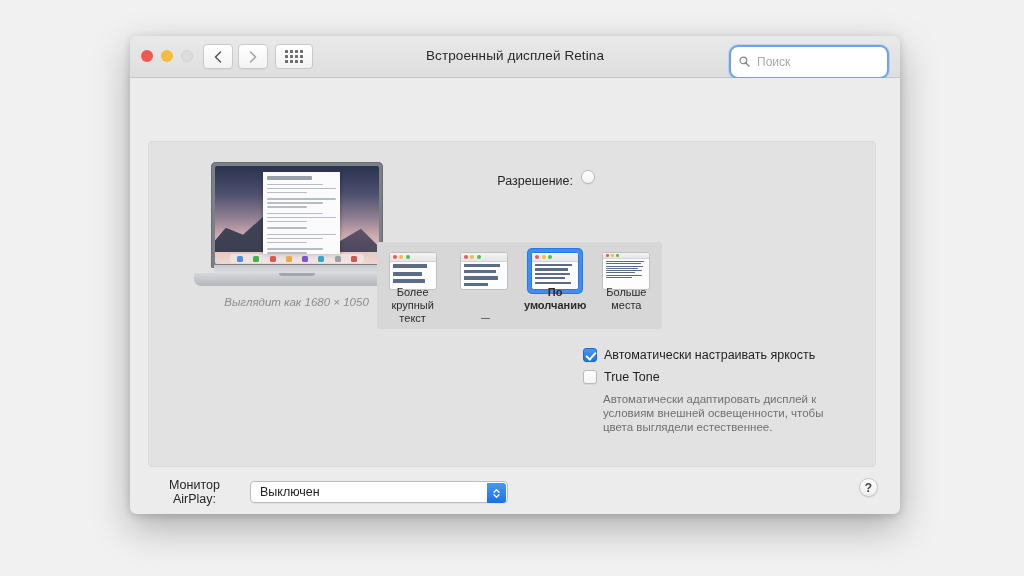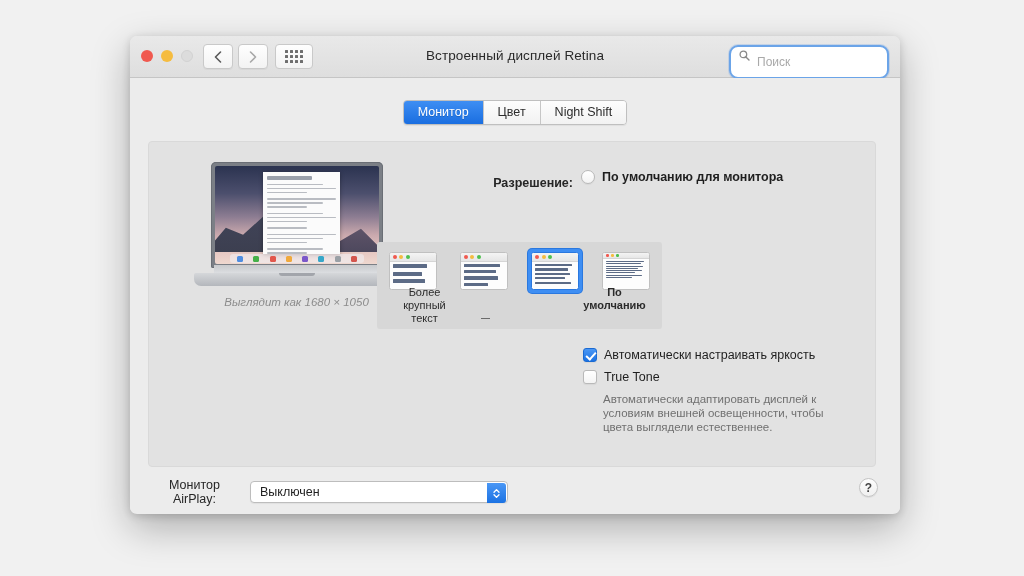--- a/index.html
+++ b/index.html
@@ -67,21 +67,21 @@
     font-size: 13.5px; color: #2a2a2a;
     letter-spacing: 0.1px;
   }
 
   .search {
     position: absolute; right: 11px; top: 9px;
     width: 160px; height: 34px;
     background: #fff;
     border: 2px solid #6ba4e8;
     border-radius: 9px;
-    display: flex; 
+    display: flex; align-items: center;
     padding: 0 8px;
     box-shadow: 0 0 0 1px rgba(90,150,230,0.25);
   }
   .search .mag { margin-right: 5px; flex: 0 0 auto; }
   .search input {
     border: 0; outline: 0; background: transparent;
     font-family: "Liberation Sans", sans-serif;
     font-size: 12px; color: #333; width: 100%;
   }
   .search input::placeholder { color: #a9a9a9; }
@@ -193,21 +193,21 @@
     width: 166px; height: 8px;
     background: linear-gradient(to bottom,#c8cacd,#dcdee1);
   }
   .preview-caption {
     text-align: center; margin-top: 10px;
     font-size: 11.5px; color: #8c8c8c; font-style: italic;
   }
 
   
   .res-block { position: absolute; left: 330px; top: 28px; }
-  .row { display: flex; align-items: flex-end; font-weight: bold; }
+  .row { display: flex; align-items: center; }
   .res-label {
     width: 102px; text-align: right; padding-right: 8px;
     font-size: 12.5px; color: #262626; padding-top: 1px;
   }
   .radio-line { display: flex; align-items: center; margin-bottom: 6px; }
   .radio {
     width: 14px; height: 14px; border-radius: 50%;
     background: linear-gradient(to bottom,#ffffff,#f3f3f3);
     border: 1px solid #b9b9b9; margin-right: 7px; flex: 0 0 auto;
     box-shadow: 0 1px 1px rgba(0,0,0,0.05);
@@ -409,27 +409,20 @@
               <circle cx="4.4" cy="4.4" r="3.3" fill="none" stroke="#8a8a8a" stroke-width="1.3"></circle>
               <line x1="6.9" y1="6.9" x2="10" y2="10" stroke="#8a8a8a" stroke-width="1.4" stroke-linecap="round"></line>
             </svg>
         </span>
         <input type="text" placeholder="Поиск" style="">
       </div>
     </div>
 
     <div class="body">
 
-      <div class="tabs">
-        <div class="tabset">
-          <div class="tab active">Монитор</div>
-          <div class="tab">Цвет</div>
-          <div class="tab">Night Shift</div>
-        </div>
-      </div>
 
       <div class="panel">
 
         <div class="preview">
           <div class="laptop">
             <div class="lid">
               <div class="screen">
                 <div class="mountain"></div>
                 <div class="mountain2"></div>
                 <div class="doc">
@@ -467,21 +460,20 @@
           </div>
           <div class="preview-caption">Выглядит как 1680 × 1050</div>
         </div>
 
         <div class="res-block">
           <div class="row">
             <div class="res-label">Разрешение:</div>
             <div>
               <div class="radio-line">
                 <span class="radio"></span>
-                <span>По умолчанию для монитора</span>
               </div>
             </div>
           </div>
         </div>
 
         <div class="scaled">
           <div class="thumbs">
 
             <div class="thumb-wrap">
               <div class="thumb big">
@@ -563,20 +555,21 @@
 
           <div class="dash"></div>
 
           <div class="thumb-labels">
             <div class="cell">
               <div>Более крупный</div>
               <div>текст</div>
             </div>
             <div class="cell"></div>
             <div class="cell bold">По умолчанию</div>
+            <div class="cell">Больше места</div>
           </div>
         </div>
 
         <div class="bright">
 
           <div class="chk-line">
             <span class="chk on"></span>
             <span>Автоматически настраивать яркость</span>
           </div>
 

